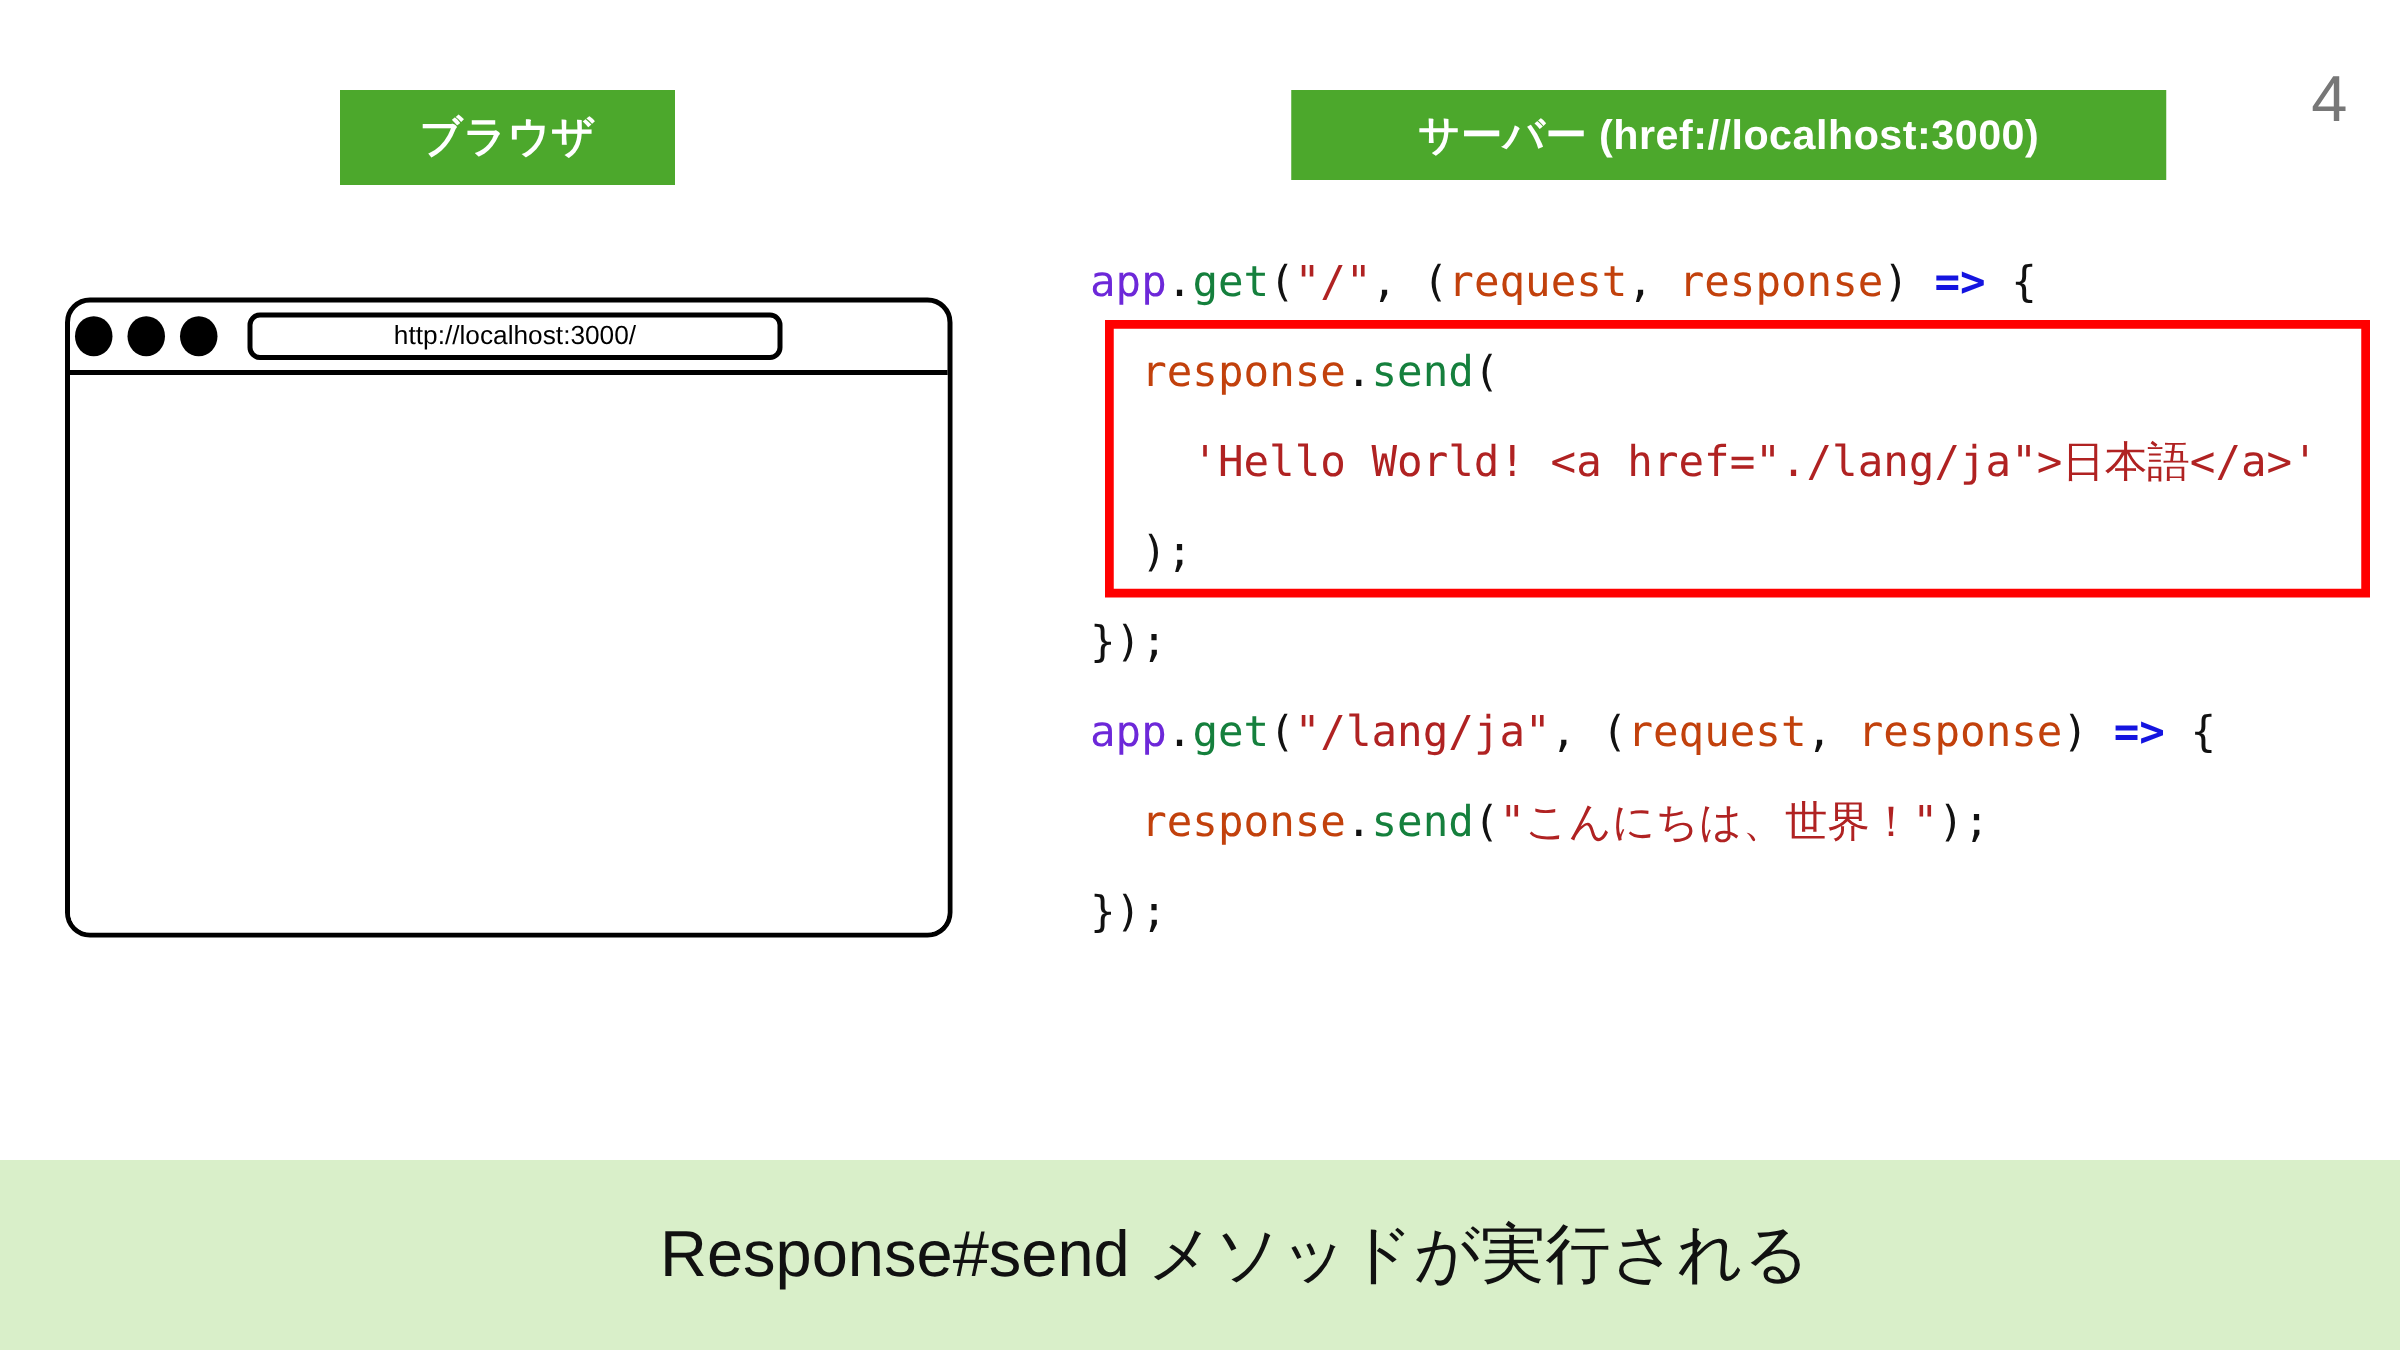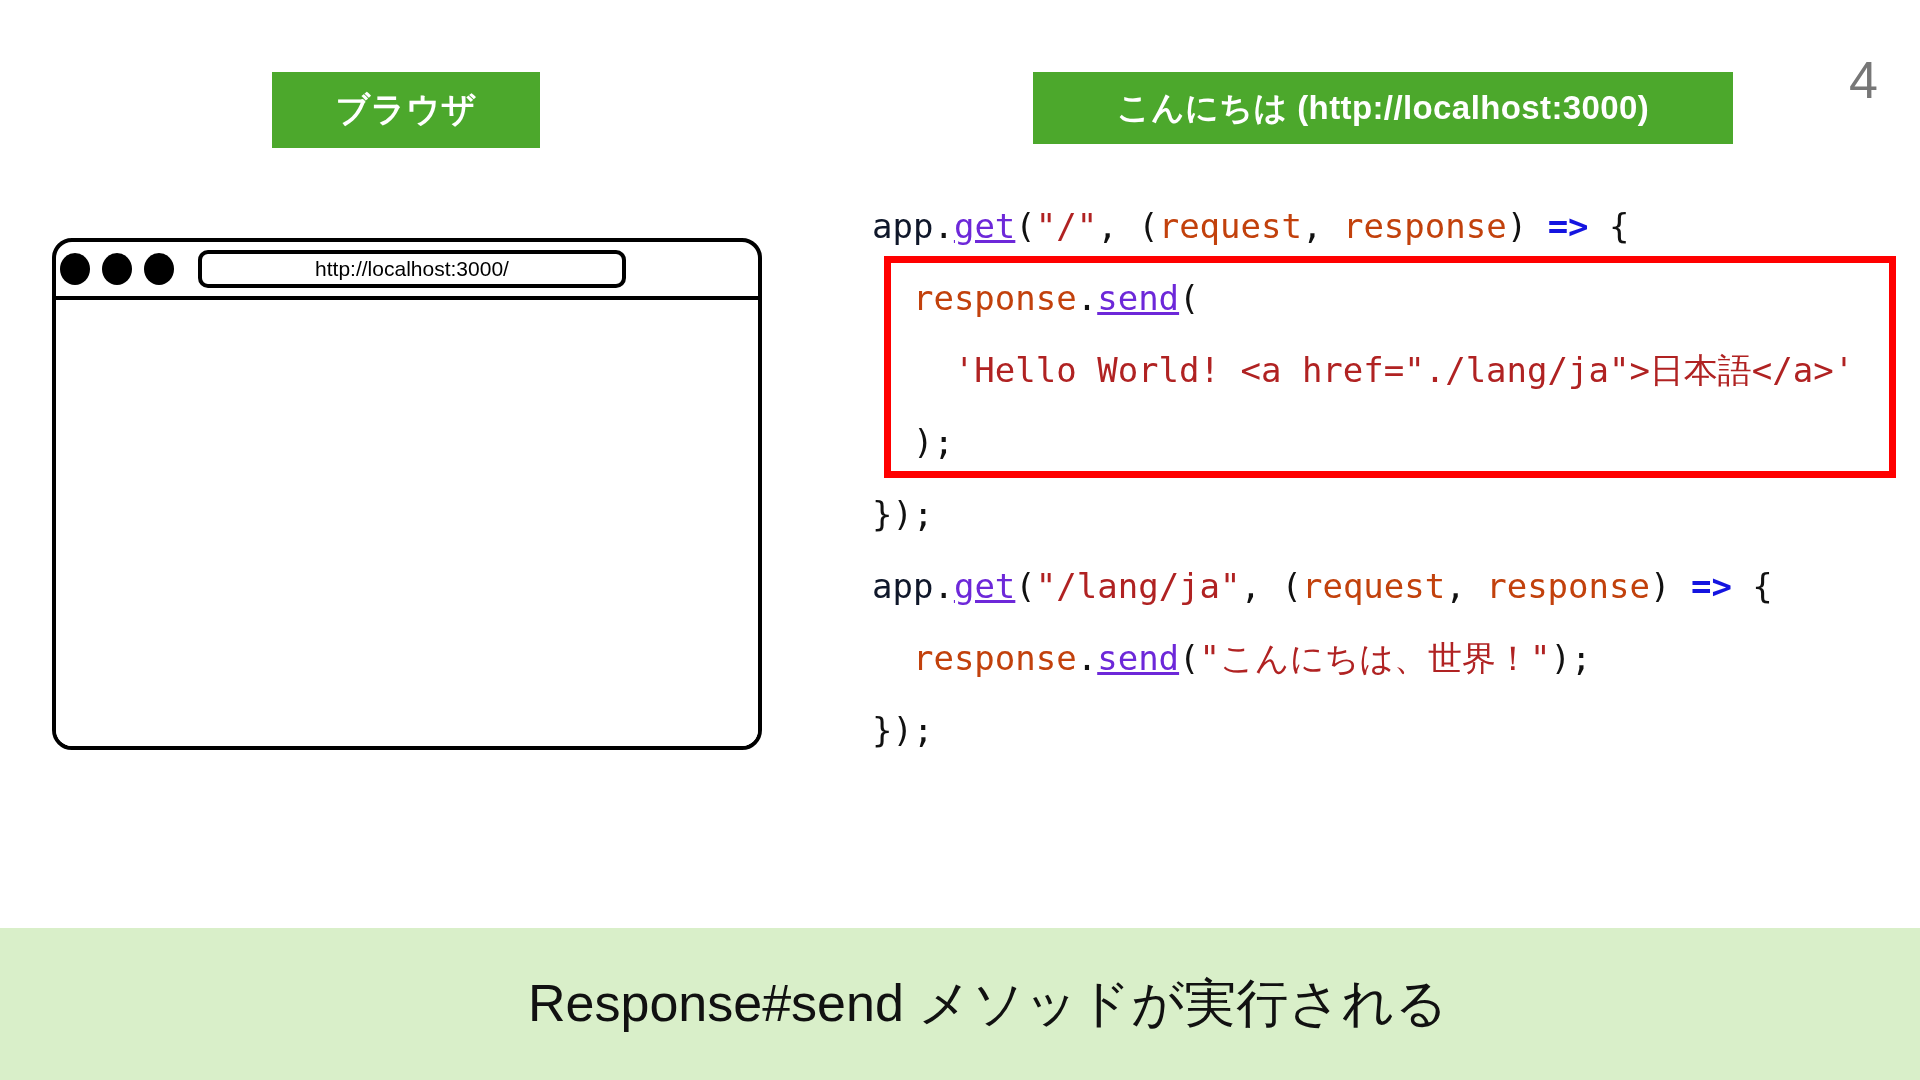--- a/index.html
+++ b/index.html
@@ -116,22 +116,22 @@
     left: 872px;
     top: 190px;
     width: 1020px;
     font-family: "DejaVu Sans Mono", "Liberation Mono", monospace;
     font-size: 34px;
     line-height: 72px;
     color: #111111;
     white-space: pre;
   }
   .code-line { height: 72px; }
-  .tok-obj     { color: #0f172a; }       
-  .tok-method  { color: #6d28d9; text-decoration: underline; }       
+  .tok-obj     { color: #6d28d9; }       
+  .tok-method  { color: #15803d; }       
   .tok-str     { color: #B02222; }       
   .tok-param   { color: #c2410c; }       
   .tok-arrow   { color: #1414E0; font-weight: bold; }
   .tok-punct   { color: #111111; }
 
   
   #code-highlight {
     position: absolute;
     left: 884px;
     top: 256px;
@@ -165,21 +165,21 @@
 </head>
 <body>
 
 <div id="page-number">4</div>
 
 <div id="chip-browser" class="chip">
   <span>ブラウザ</span>
 </div>
 
 <div id="chip-server" class="chip">
-  <span>こんにちは (http://localhost:3000)</span>
+  <span>サーバー (href://localhost:3000)</span>
 </div>
 
 <div id="browser-window">
   <div id="browser-chrome">
     <span class="dot"></span>
     <span class="dot"></span>
     <span class="dot"></span>
     <div id="url-bar">
       <span id="url-text" title="http://localhost:3000/">http://localhost:3000/</span>
     </div>

